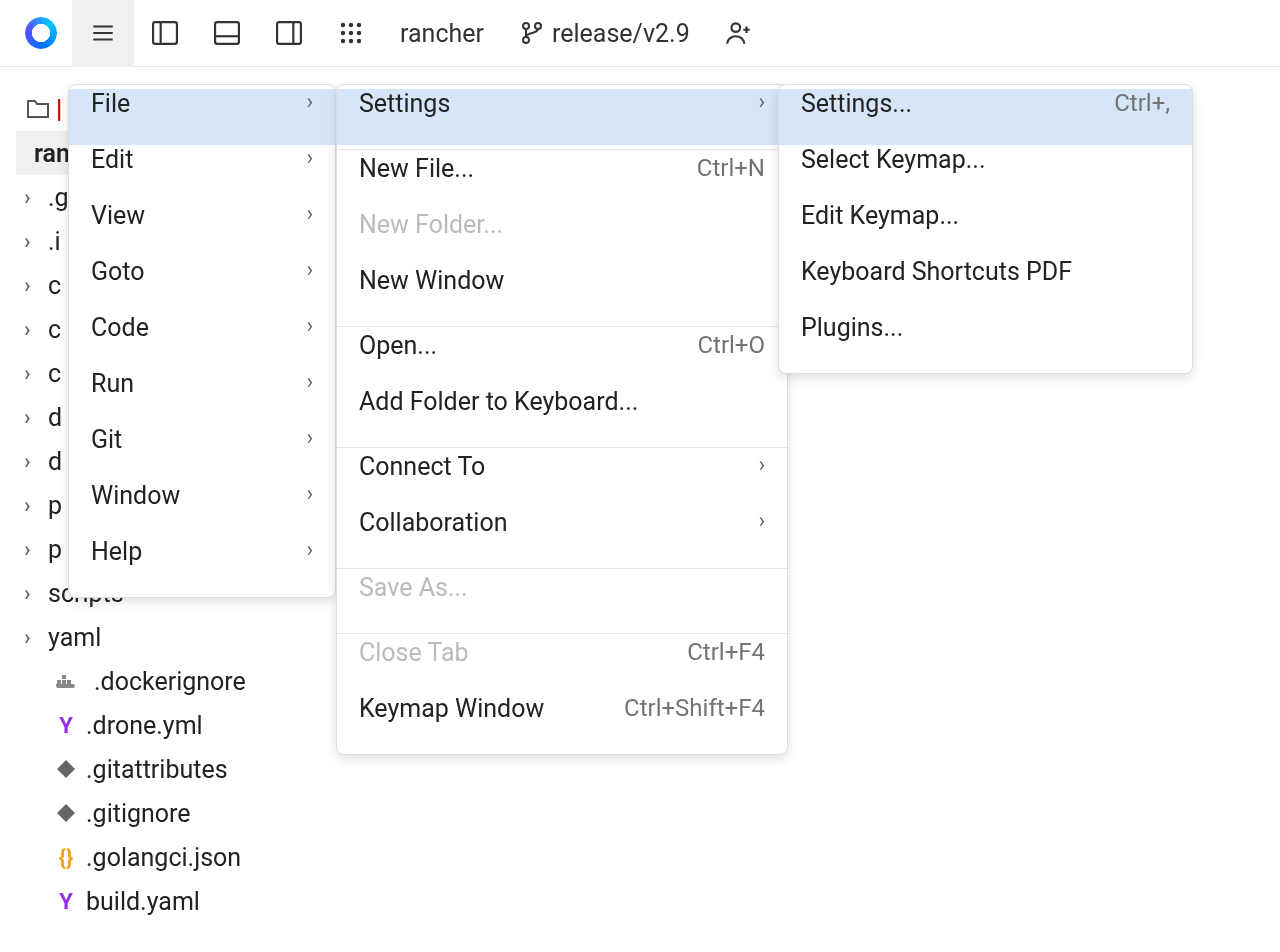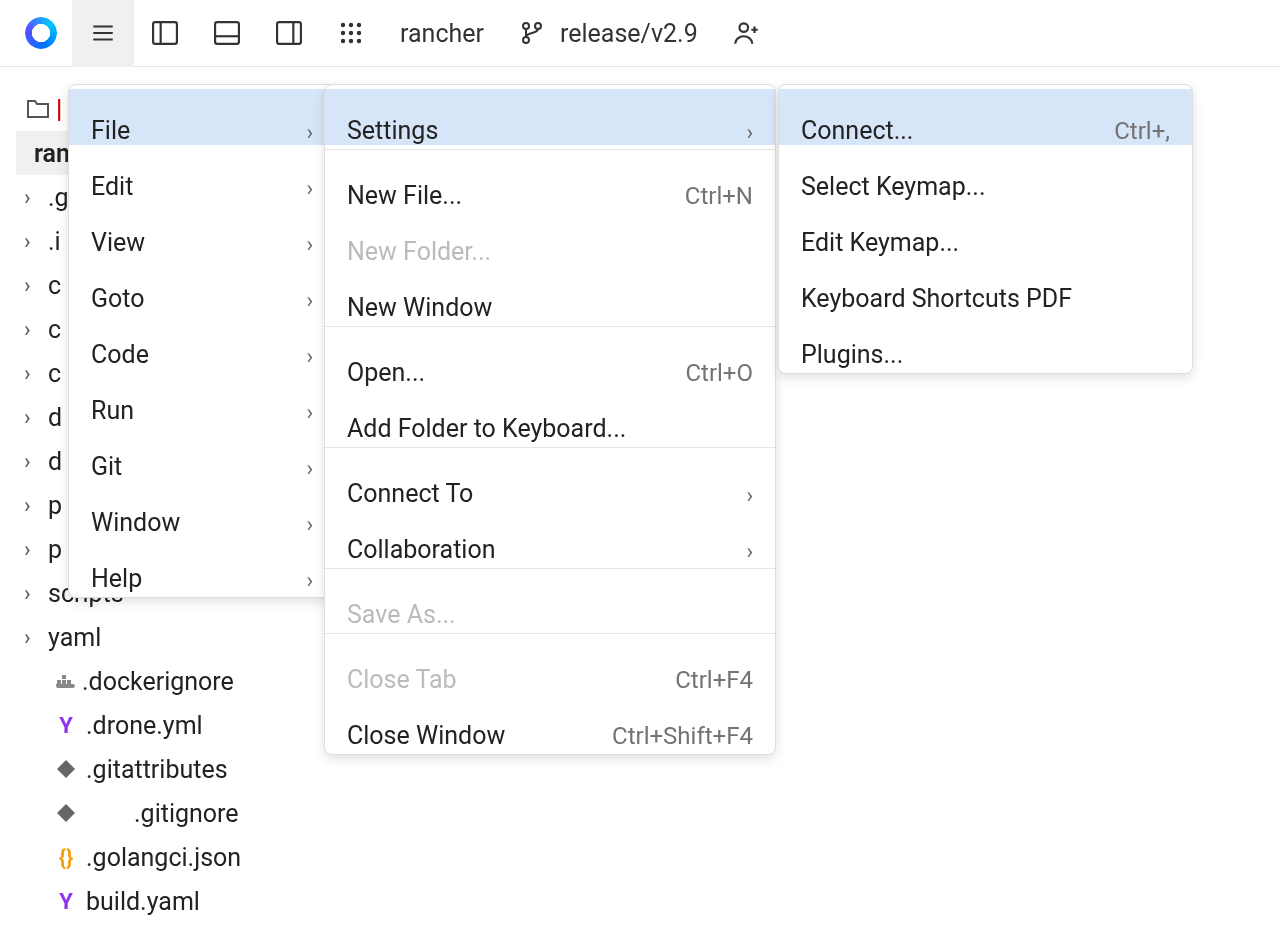--- a/index.html
+++ b/index.html
@@ -18,29 +18,29 @@
     .tree-item.active { background: #f0f0f0; }
     .tree-chevron { width: 18px; font-size: 22px; color: #555; }
     .tree-icon { width: 28px; display: flex; align-items: center; justify-content: center; font-size: 22px; }
     .icon-folder { color: #666; }
     .icon-docker { color: #888; }
     .icon-yaml { color: #9333ea; font-weight: bold; }
     .icon-diamond { color: #666; }
     .icon-json { color: #f59e0b; font-weight: bold; }
     
     .menu { position: absolute; background: #fff; border: 1px solid #ddd; border-radius: 8px; box-shadow: 0 4px 12px rgba(0,0,0,0.12); padding: 4px 0; }
-    .menu-item { display: flex; align-items: flex-end; justify-content: space-between; height: 56px; padding: 0 22px; font-size: 25px; color: #222; cursor: pointer; }
+    .menu-item { display: flex; align-items: flex-start; justify-content: space-between; height: 56px; padding: 0 22px; font-size: 25px; color: #222; cursor: pointer; }
     .menu-item.highlighted { background: #d6e5f7; }
     .menu-item.disabled { color: #bbb; }
     .menu-item .shortcut { color: #737373; font-size: 24px; }
     .menu-item .chevron-right { font-size: 22px; color: #666; }
     .menu-separator { height: 1px; background: #e5e5e5; margin: 4px 0; }
     
     #menu-main { top: 84px; left: 68px; width: 268px; }
-    #menu-file { top: 84px; left: 324px; width: 452px; }
+    #menu-file { top: 84px; left: 336px; width: 452px; }
     #menu-settings { top: 84px; left: 778px; width: 415px; }
     
     svg { display: block; }
   </style>
 </head>
 <body>
 
 <div class="toolbar">
   <div class="toolbar-btn">
     <div class="logo-swirl"></div>
@@ -82,21 +82,21 @@
       </svg>
   </div>
   <div class="toolbar-text">rancher</div>
   <div class="toolbar-text" style="gap:8px">
     <svg width="24" height="24" viewBox="0 0 24 24">
         <circle cx="6" cy="5" r="3" fill="none" stroke="#333" stroke-width="2"></circle>
         <circle cx="6" cy="19" r="3" fill="none" stroke="#333" stroke-width="2"></circle>
         <circle cx="18" cy="5" r="3" fill="none" stroke="#333" stroke-width="2"></circle>
         <path d="M6 8v8M18 8c0 5-12 3-12 8" fill="none" stroke="#333" stroke-width="2"></path>
       </svg>
-    <span style="margin-left:8px">release/v2.9</span>
+    <span style="margin-left:0">release/v2.9</span>
   </div>
   <div class="toolbar-btn">
     <svg width="28" height="26" viewBox="0 0 26 24">
         <circle cx="10" cy="7" r="4" fill="none" stroke="#333" stroke-width="2"></circle>
         <path d="M2 22c0-4 4-7 8-7s8 3 8 7" fill="none" stroke="#333" stroke-width="2"></path>
         <path d="M20 6v6M17 9h6" stroke="#333" stroke-width="2"></path>
       </svg>
   </div>
 </div>
 
@@ -161,35 +161,35 @@
         <div class="tree-item" style="padding-left: 36px;">
           <span class="tree-icon icon-docker">
             <svg width="22" height="18" viewBox="0 0 22 18">
               <rect x="2" y="8" width="4" height="4" fill="#888"></rect>
               <rect x="7" y="8" width="4" height="4" fill="#888"></rect>
               <rect x="12" y="8" width="4" height="4" fill="#888"></rect>
               <rect x="7" y="3" width="4" height="4" fill="#888"></rect>
               <path d="M1 12h17c2 0 3 3 0 4H3c-2 0-2-2-2-4z" fill="#888"></path>
             </svg>
           </span>
-          <span style="margin-left:2px">.dockerignore</span>
+          <span style="margin-left:14px">.dockerignore</span>
         </div>
         <div class="tree-item" style="padding-left: 36px;">
           <span class="tree-icon icon-yaml">Y</span>
           <span style="margin-left:6px">.drone.yml</span>
         </div>
         <div class="tree-item" style="padding-left: 36px;">
           <span class="tree-icon icon-diamond">
             <svg width="20" height="20" viewBox="0 0 20 20">
               <path d="M10 1l9 9-9 9-9-9z" fill="#666"></path>
             </svg>
           </span>
           <span style="margin-left:6px">.gitattributes</span>
         </div>
-        <div class="tree-item" style="padding-left: 36px; gap: 48px;">
+        <div class="tree-item" style="padding-left: 36px;">
           <span class="tree-icon icon-diamond">
             <svg width="20" height="20" viewBox="0 0 20 20">
               <path d="M10 1l9 9-9 9-9-9z" fill="#666"></path>
             </svg>
           </span>
           <span style="margin-left:6px">.gitignore</span>
         </div>
         <div class="tree-item" style="padding-left: 36px;">
           <span class="tree-icon icon-json">{}</span>
           <span style="margin-left:6px">.golangci.json</span>
@@ -276,27 +276,27 @@
     <div class="menu-separator"></div>
     <div class="menu-item disabled">
       <span>Save As...</span>
     </div>
     <div class="menu-separator"></div>
     <div class="menu-item disabled">
       <span>Close Tab</span>
       <span class="shortcut">Ctrl+F4</span>
     </div>
     <div class="menu-item">
-      <span>Close Window</span>
+      <span>Keymap Window</span>
       <span class="shortcut">Ctrl+Shift+F4</span>
     </div>
   </div>
 <div class="menu" id="menu-settings">
     <div class="menu-item highlighted">
-      <span>Connect...</span>
+      <span>Settings...</span>
       <span class="shortcut">Ctrl+,</span>
     </div>
     <div class="menu-item">
       <span>Select Keymap...</span>
     </div>
     <div class="menu-item">
       <span>Edit Keymap...</span>
     </div>
     <div class="menu-item">
       <span>Keyboard Shortcuts PDF</span>

